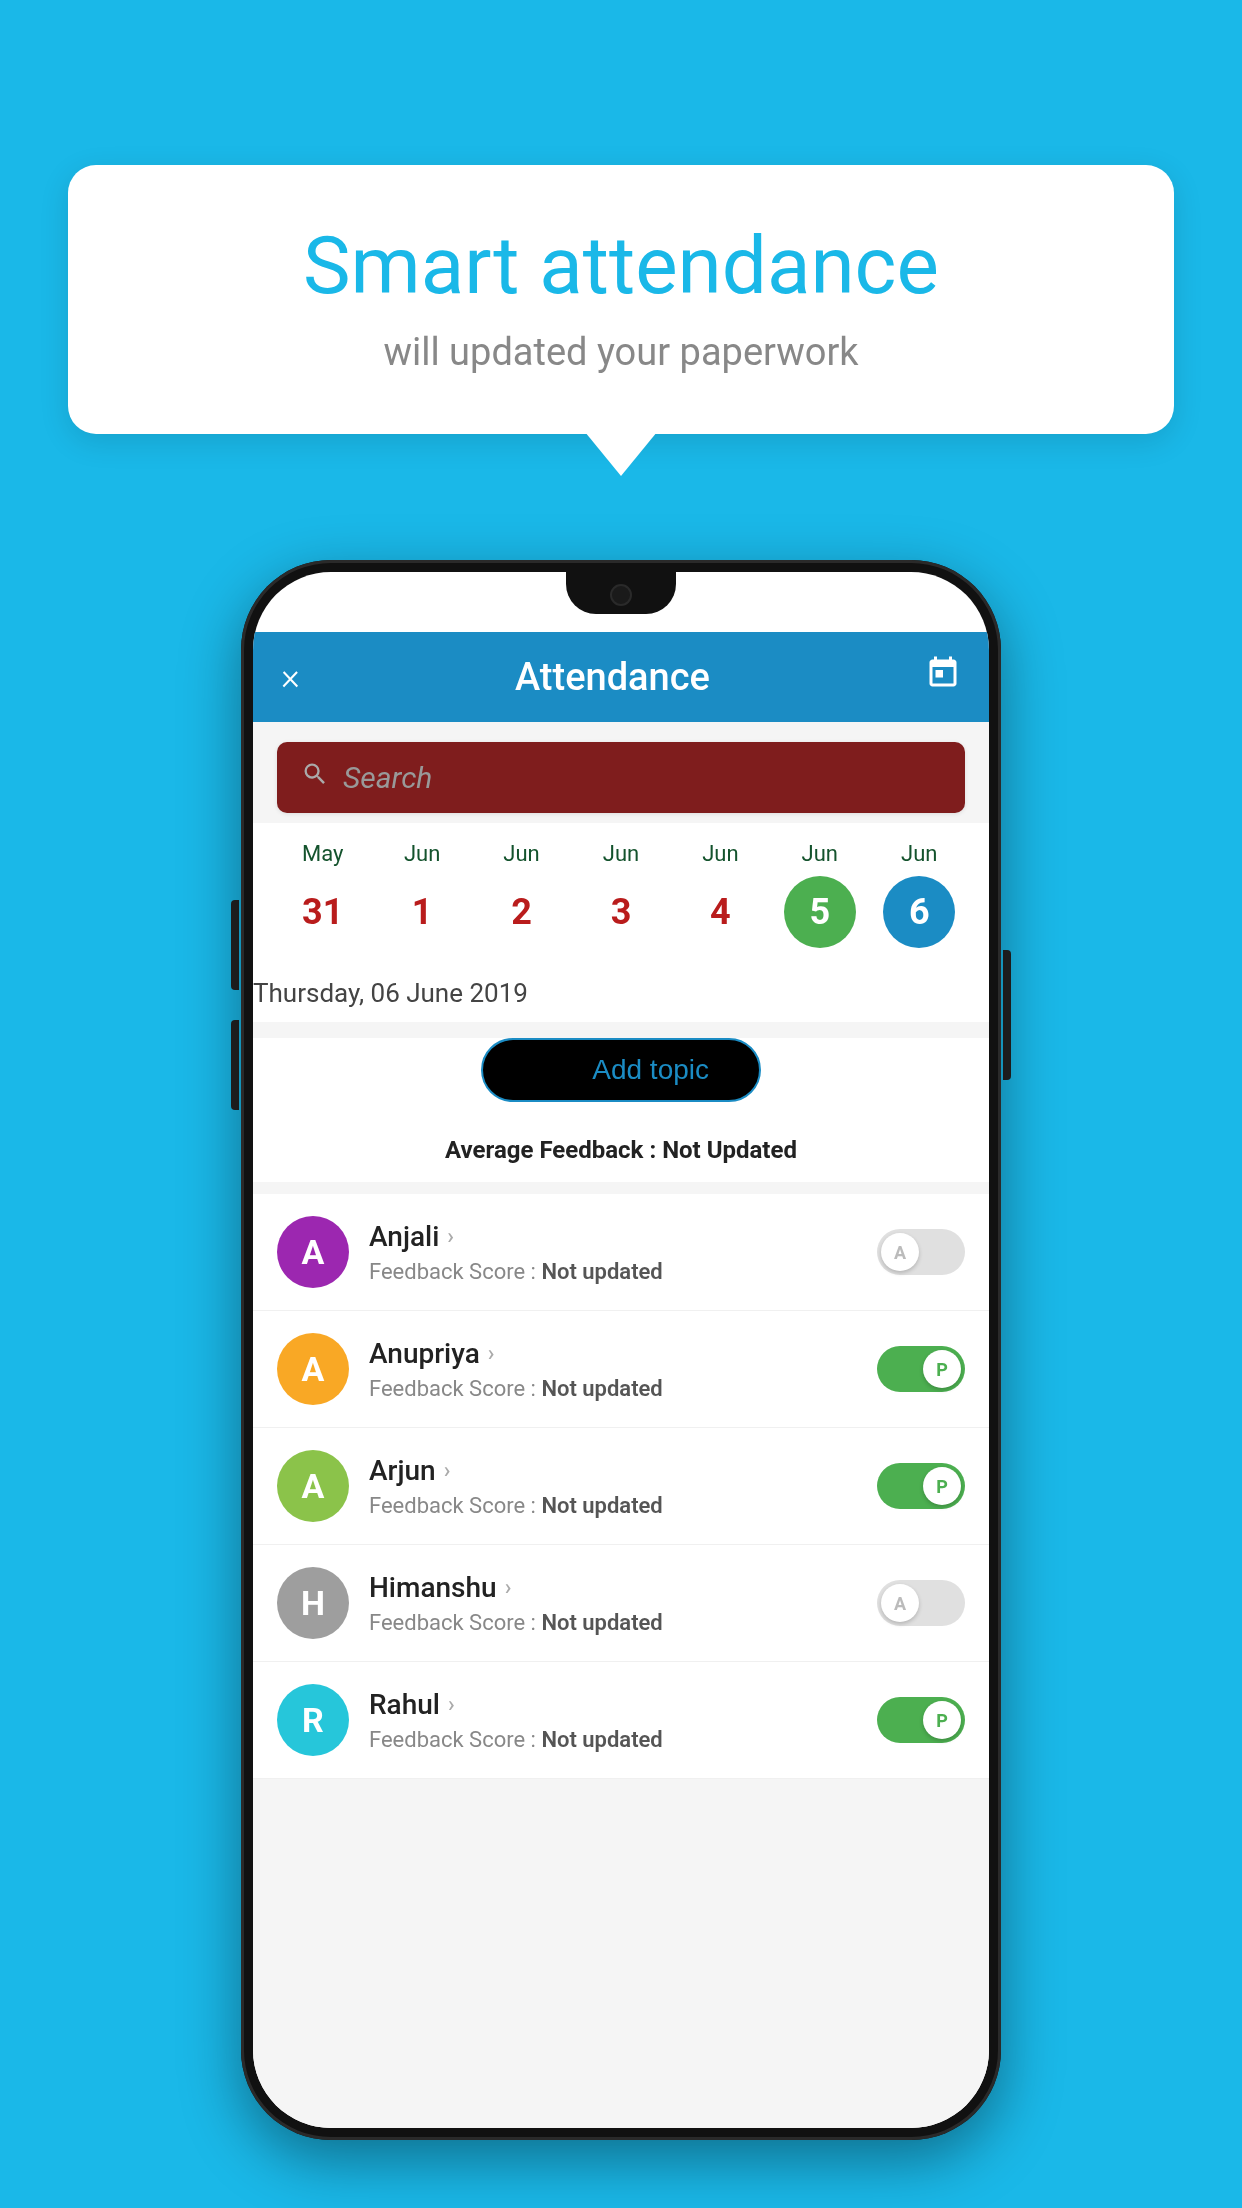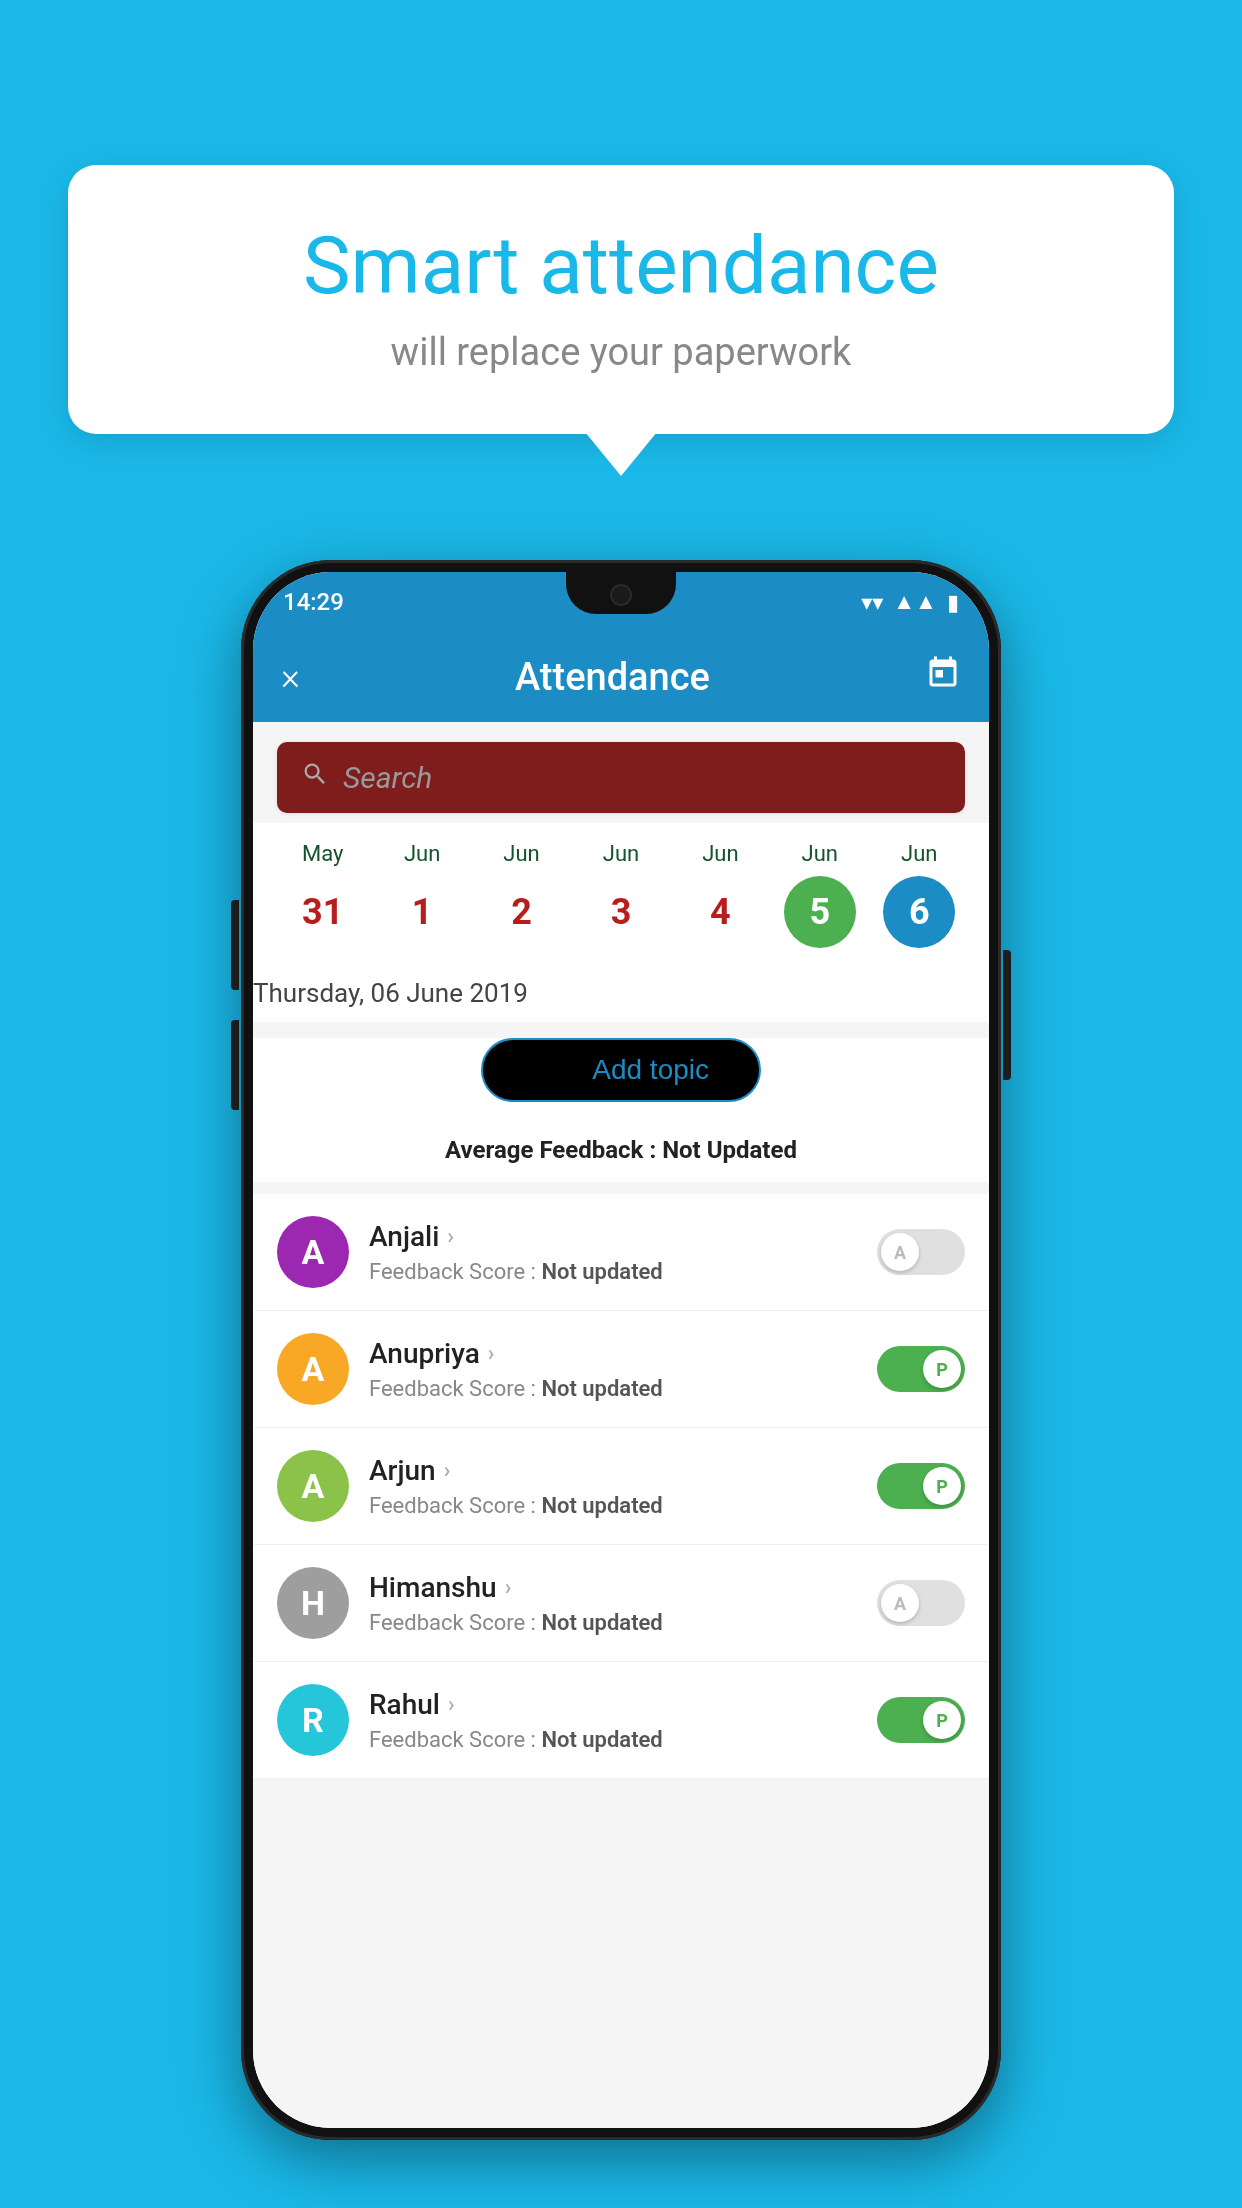--- a/index.html
+++ b/index.html
@@ -395,43 +395,35 @@
       color: #4caf50;
     }
   </style>
 </head>
 <body>
 
 <div style="position:absolute;top:0;left:0;width:100%;height:100%;background:#1ab8e8;"></div>
 
 <div class="speech-bubble">
   <div class="bubble-title">Smart attendance</div>
-  <div class="bubble-subtitle">will replace your paperwork</div>
+  <div class="bubble-subtitle">will updated your paperwork</div>
 </div>
 
 <div class="phone-wrapper">
   <div class="phone-btn-left"></div>
   <div class="phone-btn-left2"></div>
   <div class="phone-btn-right"></div>
 
   <div class="phone-outer">
     <div class="phone-screen">
 
       <div class="notch">
         <div class="notch-camera"></div>
       </div>
 
-      <div class="status-bar">
-        <span class="status-time">14:29</span>
-        <div class="status-icons">
-          <span>▾▾</span>
-          <span>▲▲</span>
-          <span>▮</span>
-        </div>
-      </div>
 
       <div class="app-header">
         <span class="header-close">×</span>
         <span class="header-title">Attendance</span>
         <span class="header-calendar">
           <svg width="36" height="36" viewBox="0 0 24 24" fill="white">
             <path d="M19 3h-1V1h-2v2H8V1H6v2H5C3.9 3 3 3.9 3 5v14c0 1.1.9 2 2 2h14c1.1 0 2-.9 2-2V5c0-1.1-.9-2-2-2zm0 16H5V8h14v11zM7 10h5v5H7z"></path>
           </svg>
         </span>
       </div>

